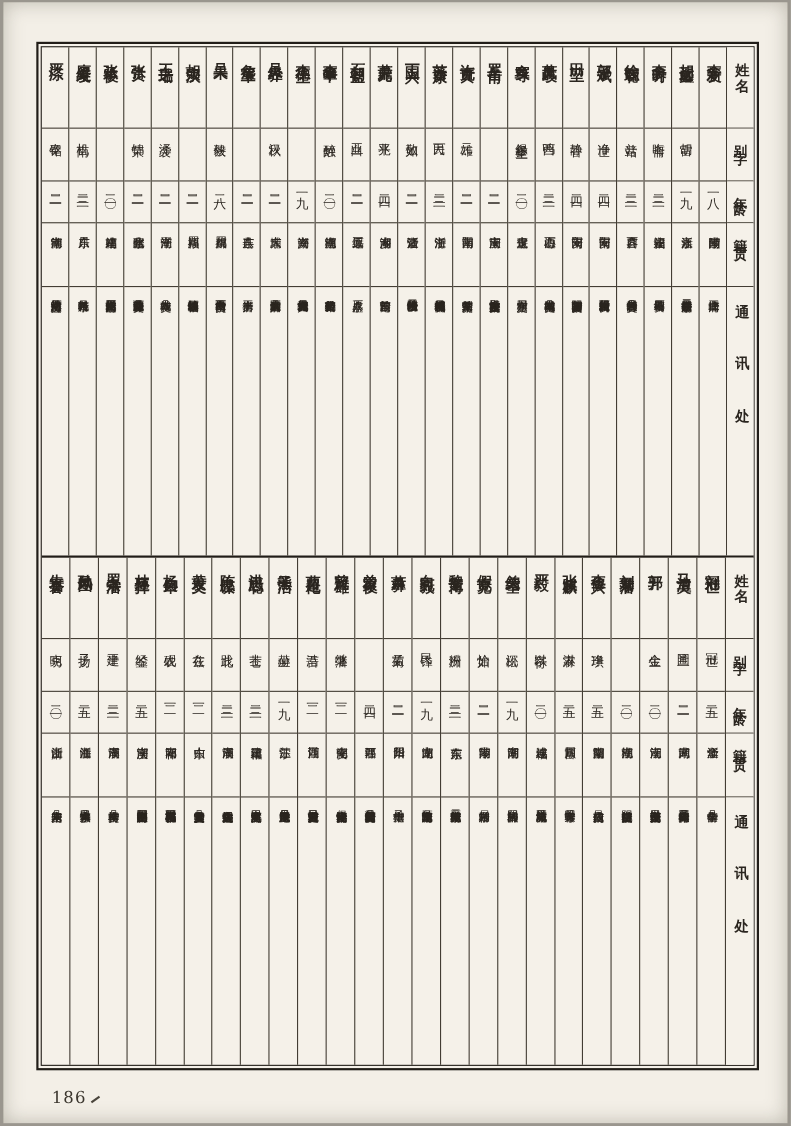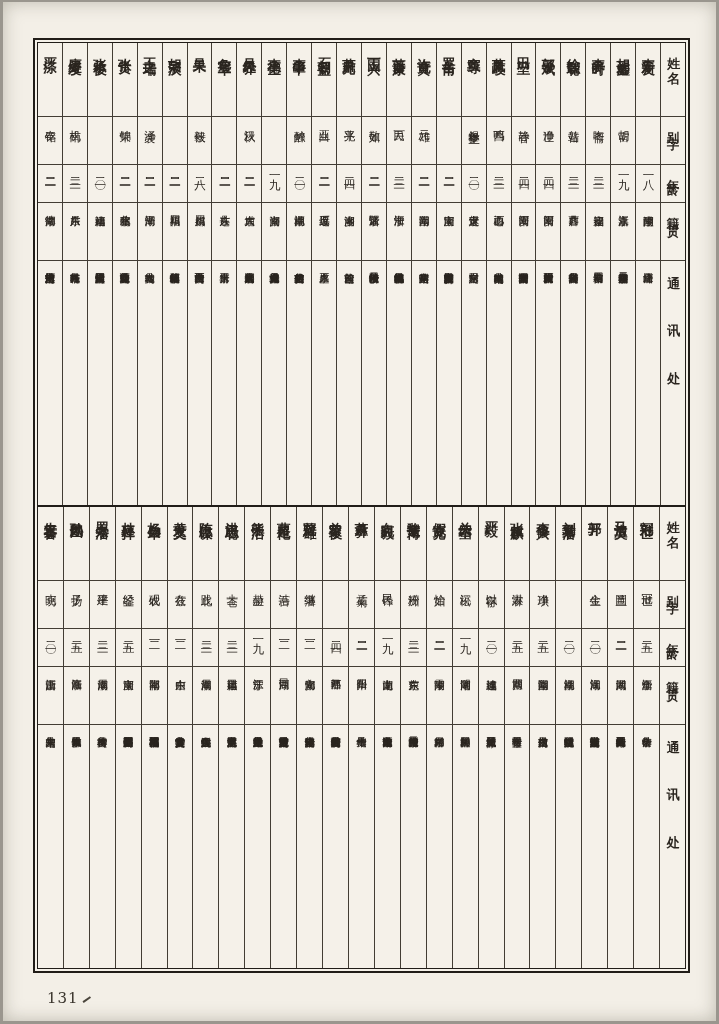--- a/index.html
+++ b/index.html
@@ -962,15 +962,15 @@
               <span>浙江萧山</span>
             </div>
             <div class="cell r-address">
               <span>本县东门户朱宅交</span>
             </div>
           </div>
         </div>
       </div>
   </div>
   <div class="page-number">
-    <span>131</span><span class="tick"></span>
+    <span>186</span><span class="tick"></span>
   </div>
 </div>
 
 </body></html>

